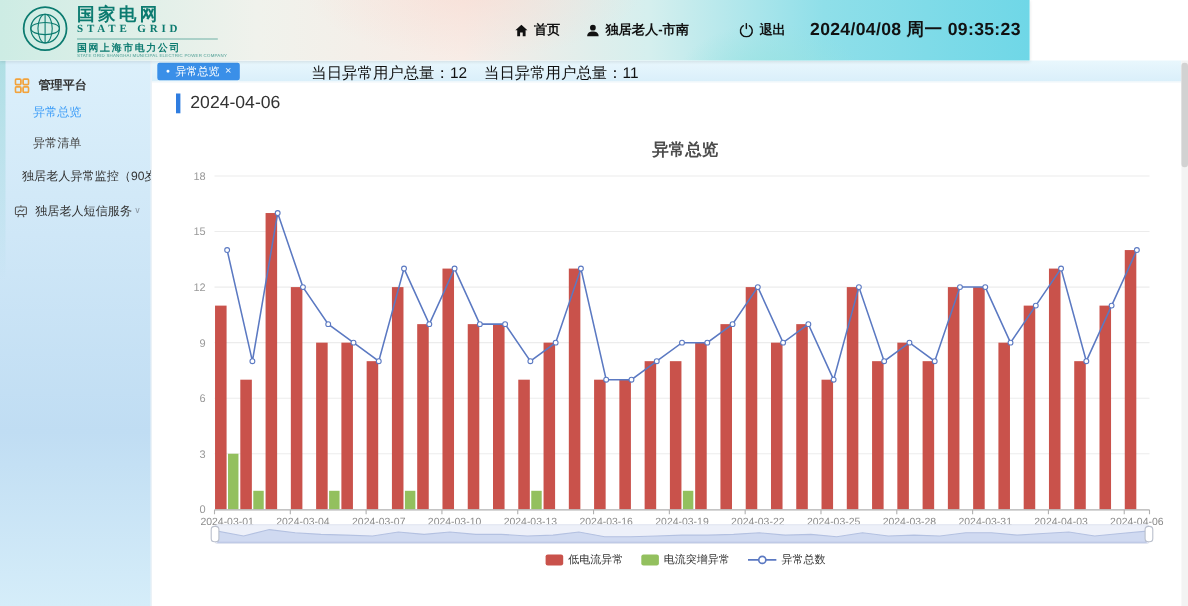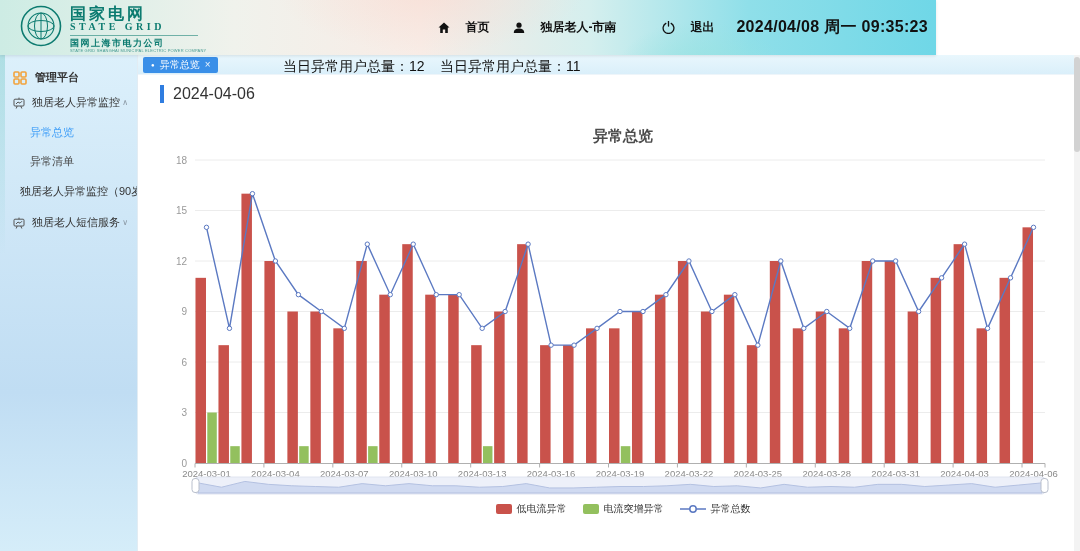--- a/index.html
+++ b/index.html
@@ -18,21 +18,21 @@
   }
   .logo { position:absolute; left:20px; top:5px; display:flex; align-items:flex-start; }
   .logo-text { margin-left:8px; color:#0c7b70; }
   .brand-cn { font-size:16px; font-weight:bold; letter-spacing:3px; line-height:17px; }
   .brand-en { font-family:"Liberation Serif", serif; font-size:10px; font-weight:bold; letter-spacing:3.5px; line-height:10px; }
   .brand-divider { width:128px; height:0; border-top:1px solid rgba(12,123,112,.55); margin:3px 0 2px 0; }
   .company-cn { font-size:9px; font-weight:bold; letter-spacing:1.5px; line-height:10px; }
   .company-en { font-size:4px; letter-spacing:.2px; opacity:.75; line-height:5px; white-space:nowrap; }
 
   .header-nav { position:absolute; right:8px; top:0; height:55px; display:flex; align-items:center; color:#111; }
-  .nav-item { display:flex; align-items:center; gap:15px; font-size:12px; font-weight:bold; cursor:pointer; }
+  .nav-item { display:flex; align-items:center; gap:5px; font-size:12px; font-weight:bold; cursor:pointer; }
   .nav-item svg { display:block; }
   .nav-home { margin-right:24px; }
   .nav-user { margin-right:46px; }
   .nav-logout { margin-right:22px; }
   .nav-datetime { font-size:16px; font-weight:bold; letter-spacing:.3px; }
 
   
   .sidebar {
     position:absolute; top:55px; left:0; width:138px; height:496px;
     background:linear-gradient(180deg,#dcf0fb 0%,#cfe7f7 32%,#c0ddf3 68%,#d5edf9 100%);
@@ -131,31 +131,20 @@
   <div class="side-title">
     <svg width="14" height="14" viewBox="0 0 14 14">
       <rect x="1" y="1" width="5" height="5" rx="1" fill="none" stroke="#f2a33c" stroke-width="1.6"></rect>
       <rect x="8" y="1" width="5" height="5" rx="1" fill="none" stroke="#f2a33c" stroke-width="1.6"></rect>
       <rect x="1" y="8" width="5" height="5" rx="1" fill="none" stroke="#f2a33c" stroke-width="1.6"></rect>
       <rect x="8" y="8" width="5" height="5" rx="1" fill="none" stroke="#f2a33c" stroke-width="1.6"></rect>
     </svg>
     <span class="side-title-label">管理平台</span>
   </div>
 
-  <div class="menu-row">
-    <svg width="12" height="12" viewBox="0 0 12 12" fill="none" stroke="#555" stroke-width="1">
-      <rect x="1" y="2.2" width="10" height="6.8" rx="1"></rect>
-      <polyline points="3,7 5,5 7,6.2 9,4.2"></polyline>
-      <line x1="4.2" y1="9" x2="3.2" y2="11.5"></line>
-        <line x1="7.8" y1="9" x2="8.8" y2="11.5"></line>
-      <line x1="6" y1="0.6" x2="6" y2="2.2"></line>
-    </svg>
-    <span>独居老人异常监控</span>
-    <span class="caret">∧</span>
-  </div>
   <div class="submenu-row active">
     <span>异常总览</span>
   </div>
   <div class="submenu-row">
     <span>异常清单</span>
   </div>
 
   <div class="menu-row">
     <svg width="12" height="12" viewBox="0 0 12 12" fill="none" stroke="#555" stroke-width="1">
       <rect x="1" y="2.2" width="10" height="6.8" rx="1"></rect>

